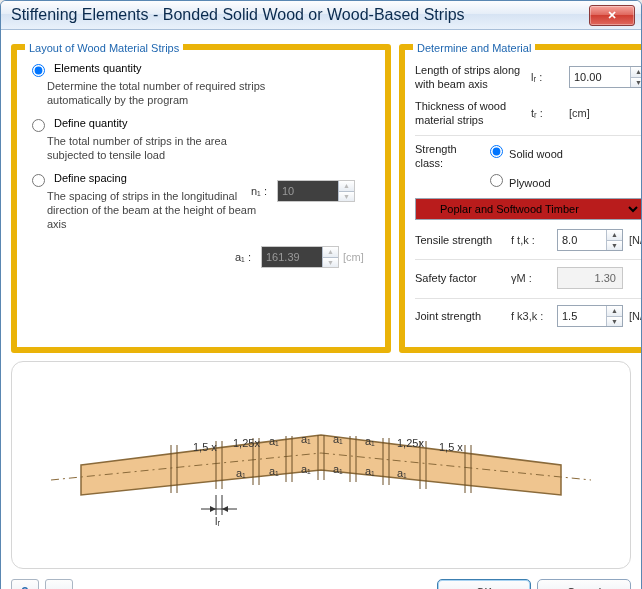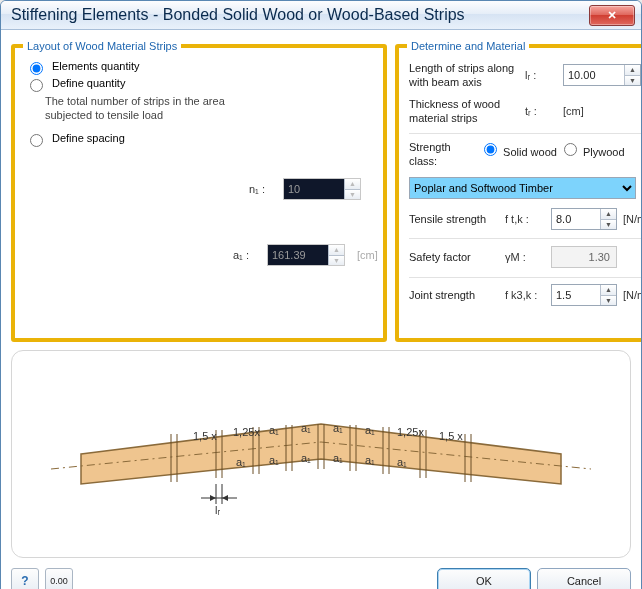--- a/index.html
+++ b/index.html
@@ -2,45 +2,45 @@
 <html><head>
 <meta charset="utf-8">
 <style>
   html,body{margin:0;padding:0;font-family:"Segoe UI",Tahoma,sans-serif;font-size:11px;color:#222;background:#fff}
   .window{width:642px;box-sizing:border-box;background:#fff;border:1px solid #5a87b2;border-radius:6px;overflow:hidden;box-shadow:0 0 8px rgba(0,0,0,.3)}
   .titlebar{height:28px;background:linear-gradient(#fdfdfe,#e6eef8 45%,#d6e3f3 46%,#e9f1fb);display:flex;align-items:center;padding:0 6px 0 10px;border-bottom:1px solid #a8bed8}
   .titlebar .title{flex:1;color:#0a2a4d;font-size:16px}
   .close-btn{width:44px;height:19px;border:1px solid #8b3a3a;border-radius:3px;background:linear-gradient(#f7a6a0,#e0695f 45%,#cf3b2f 46%,#e0695f);display:flex;align-items:center;justify-content:center;color:#fff;font-weight:bold;font-size:11px;box-shadow:inset 0 0 0 1px rgba(255,255,255,.35)}
   .body{padding:8px 10px 10px;background:#fff}
   .row{display:flex;gap:8px}
-  .group{border:4px solid #eab308;border-radius:3px;padding:10px 10px 12px;position:relative;margin-top:6px}
+  .group{border:6px solid #eab308;border-radius:3px;padding:10px 10px 12px;position:relative;margin-top:6px}
   .group-title{position:absolute;top:-8px;left:8px;background:#fff;padding:0 4px;color:#1e66b0;font-size:11px}
   .left{flex:0 0 348px}
   .right{flex:1}
   .opt{display:flex;align-items:flex-start;gap:6px;margin:2px 0}
   .opt input[type=radio]{margin-top:2px}
   .opt-label{color:#000}
   .opt-desc{color:#444;margin:1px 0 10px 20px;line-height:14px}
-  .inline-field{position:absolute;display:flex;align-items:center;gap:12px}
+  .inline-field{position:absolute;display:flex;align-items:center;gap:4px}
   .sym{color:#333;min-width:22px}
   .spin{display:inline-flex;align-items:stretch;border:1px solid #9aa7b6;background:#fff;height:20px}
-  .spin.disabled{border-color:#c8c8c8;background:#0f172a;color:#9a9a9a}
+  .spin.disabled{border-color:#c8c8c8;background:#404040;color:#9a9a9a}
   .spin input{border:0;width:52px;text-align:left;padding:0 4px;font-size:11px;background:transparent;color:inherit;outline:none}
   .spin .btns{display:flex;flex-direction:column;border-left:1px solid #b7c1ce;width:15px}
   .spin .btns div{flex:1;display:flex;align-items:center;justify-content:center;font-size:7px;color:#555;background:linear-gradient(#fff,#e8edf3)}
   .spin .btns div+div{border-top:1px solid #b7c1ce}
   .spin.disabled .btns div{color:#bbb}
   .unit{color:#333}
   .unit.disabled{color:#aaa}
   .right .line{display:flex;align-items:center;margin:3px 0 8px;gap:6px}
   .right .lbl{flex:0 0 110px;line-height:14px}
   .right .sym2{flex:0 0 32px;color:#333}
   .icon-btn{width:24px;height:22px;border:1px solid #aab6c4;border-radius:2px;background:linear-gradient(#fdfdfd,#e7edf4);display:flex;align-items:center;justify-content:center;font-size:12px}
-  select.combo{border:1px solid #9aa7b6;height:22px;font-size:11px;flex:1;padding-left:0;background:#7dd3fc}
-  .radios-inline{display:flex;gap:2px;margin-left:4px}
+  select.combo{border:1px solid #9aa7b6;height:22px;font-size:11px;flex:1;padding-left:20px;background:#b91c1c}
+  .radios-inline{display:flex;flex-direction:column;gap:11px;margin-left:4px}
   hr.sep{border:0;border-top:1px solid #e2e2e2;margin:6px 0}
   .diagram-box{border:1px solid #d6d6d6;border-radius:12px;margin-top:8px;height:198px;display:flex;align-items:center;justify-content:center;padding:4px}
   .footer{display:flex;align-items:center;gap:6px;margin-top:10px}
   .footer .gap{flex:1}
   .btn{min-width:72px;height:24px;border:1px solid #8fa6c0;border-radius:5px;background:linear-gradient(#fdfdfd,#e7edf4);display:flex;align-items:center;justify-content:center;padding:0 10px}
   .btn.default{border-color:#3c7fb1;box-shadow:0 0 0 1px #a8d3f2 inset}
   .small-btn{width:26px;height:24px;border:1px solid #aab6c4;border-radius:3px;background:linear-gradient(#fdfdfd,#e7edf4);display:flex;align-items:center;justify-content:center;font-size:12px}
   .readonly{display:inline-flex;height:20px;border:1px solid #c8c8c8;background:#f3f3f3;color:#666;align-items:center;justify-content:flex-end;padding:0 6px;width:52px}
   
   .dglabel{font-size:11px;fill:#333;font-family:inherit}
@@ -59,20 +59,21 @@
   <div class="body">
     <div class="row">
 
       <div class="group left" style="min-height:268px">
         <span class="group-title">Layout of Wood Material Strips</span>
 
         <div class="opt">
           <input type="radio" name="layoutmode" checked="" style="">
           <span class="opt-label">Elements quantity</span>
         </div>
+        <div class="opt-desc" style="width:260px">Determine the total number of required strips automatically by the program</div>
 
         <div class="opt">
           <input type="radio" name="layoutmode" style="">
           <span class="opt-label">Define quantity</span>
         </div>
         <div class="opt-desc" style="width:200px">The total number of strips in the area subjected to tensile load</div>
 
         <div class="inline-field" style="left:234px;top:130px">
           <span class="sym">n₁ :</span>
           <span class="spin disabled">
@@ -81,20 +82,21 @@
                 <div>▲</div>
                 <div>▼</div>
               </span>
           </span>
         </div>
 
         <div class="opt">
           <input type="radio" name="layoutmode" style="">
           <span class="opt-label">Define spacing</span>
         </div>
+        <div class="opt-desc" style="width:210px">The spacing of strips in the longitudinal direction of the beam at the height of beam axis</div>
 
         <div class="inline-field" style="left:218px;top:196px">
           <span class="sym">a₁ :</span>
           <span class="spin disabled">
             <input disabled="" value="161.39" style="">
             <span class="btns">
                 <div>▲</div>
                 <div>▼</div>
               </span>
           </span>

